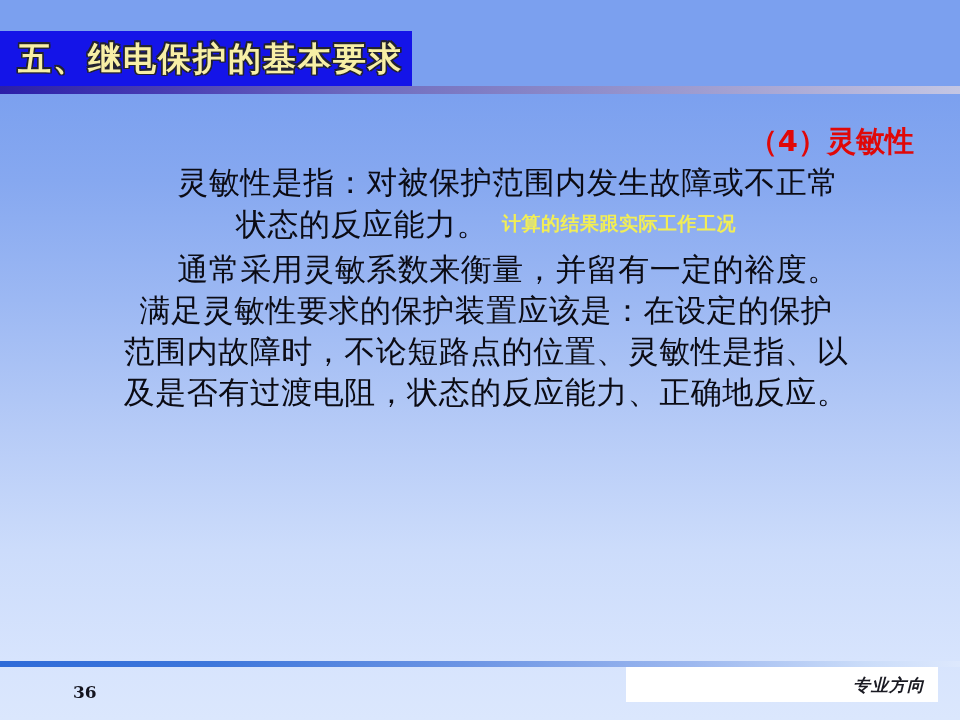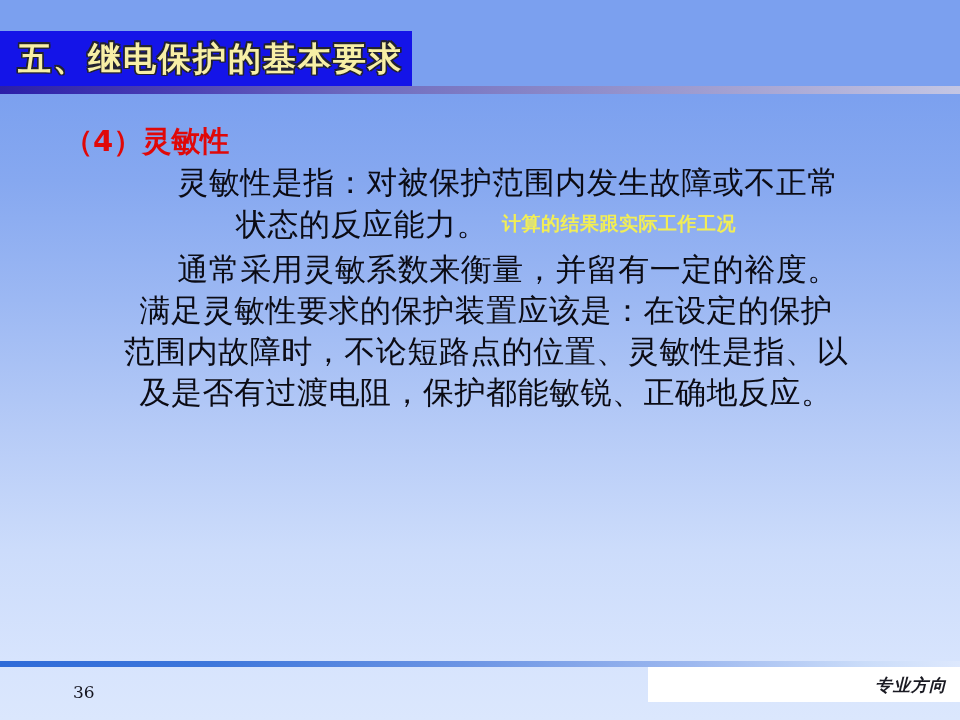--- a/index.html
+++ b/index.html
@@ -85,20 +85,21 @@
   }
 
   .red-head {
     color: #e00808;
     font-size: 29px;
     font-weight: bold;
     line-height: 38px;
     letter-spacing: 0px;
     margin: 0 0 2px 6px;
     white-space: nowrap;
+    text-align: right;
   }
 
   .para {
     color: #0b0b14;
     font-size: 31px;
     line-height: 41px;
     letter-spacing: 0.5px;
     white-space: nowrap;
     text-align: center;
   }
@@ -130,27 +131,27 @@
         #6b94e4 48%,
         #9db8ef 72%,
         #cadcf9 90%,
         #dde8fd 100%);
   }
   .page-number {
     position: absolute;
     left: 73px;
     top: 682px;
     font-size: 17px;
-    font-weight: normal;
+    font-weight: bold;
     color: #14141e;
     font-family: "DejaVu Serif", "Liberation Serif", serif;
   }
   .footer-box {
     position: absolute;
-    left: 648px;
+    left: 626px;
     top: 667px;
     width: 312px;
     height: 35px;
     background: #ffffff;
   }
   .footer-box .footer-label {
     position: absolute;
     right: 13px;
     top: 50%;
     transform: translateY(-50%);
@@ -183,21 +184,21 @@
         <span>状态的反应能力。</span><span class="annot">计算的结果跟实际工作工况</span>
       </div>
     </div>
 
     <div class="block-gap"></div>
 
     <div>
       <div class="para indent">通常采用灵敏系数来衡量，并留有一定的裕度。</div>
       <div class="para">满足灵敏性要求的保护装置应该是：在设定的保护</div>
       <div class="para">范围内故障时，不论短路点的位置、灵敏性是指、以</div>
-      <div class="para">及是否有过渡电阻，保护都能敏锐、正确地反应。</div>
+      <div class="para">及是否有过渡电阻，状态的反应能力、正确地反应。</div>
     </div>
 
 
   </div>
 
   <div class="footer-rule"></div>
 
   <div class="page-number">36</div>
 
   <div class="footer-box">

